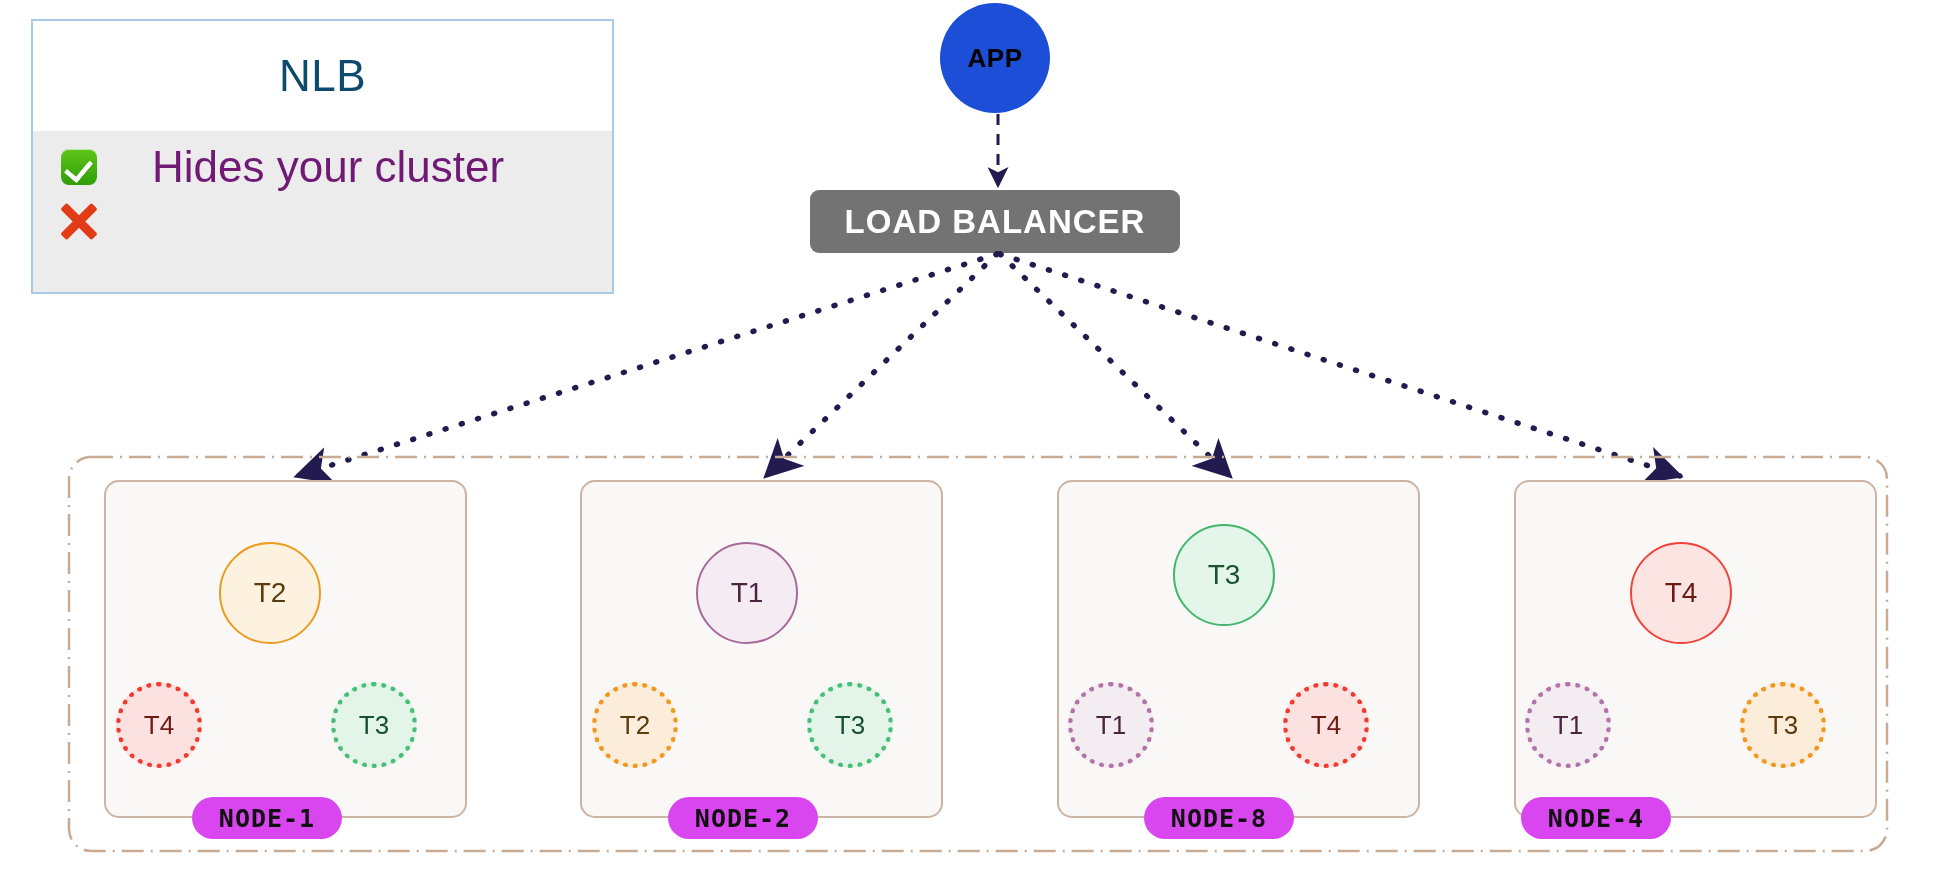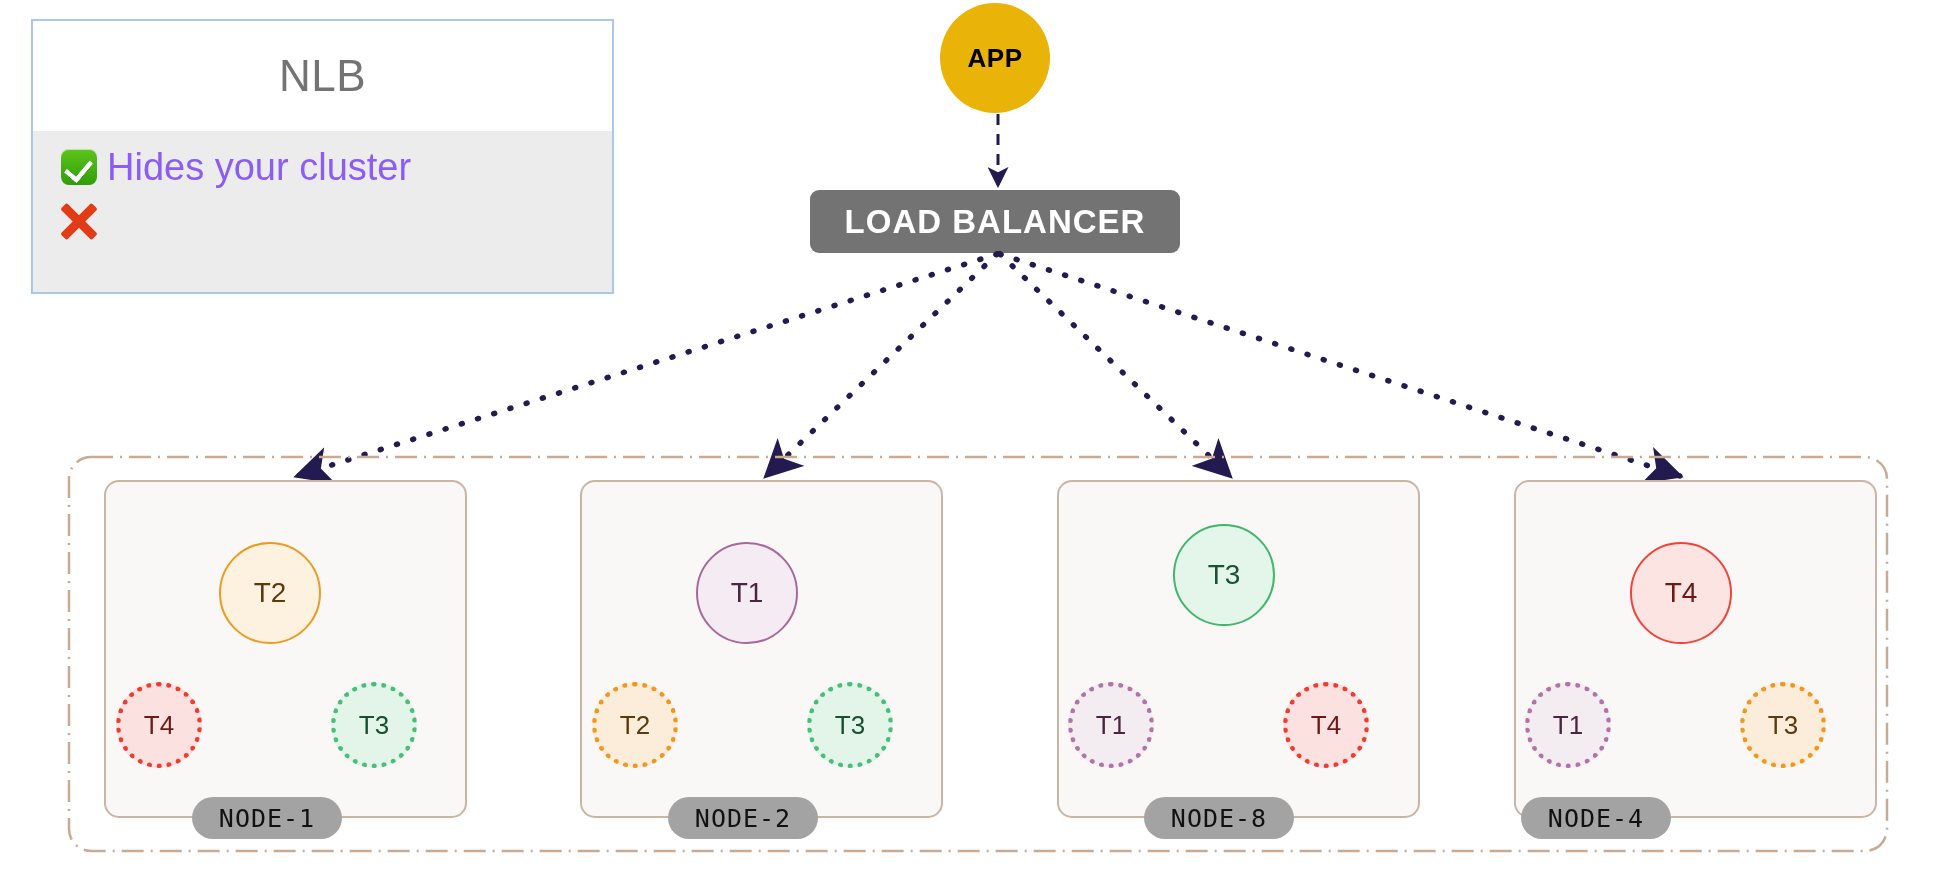--- a/index.html
+++ b/index.html
@@ -4,55 +4,55 @@
 <style>
   html,body{margin:0;padding:0;background:#ffffff;}
   body{width:1941px;height:875px;position:relative;overflow:hidden;
        font-family:"Liberation Sans","DejaVu Sans",sans-serif;}
   #stage{position:absolute;left:0;top:0;width:1941px;height:875px;}
 
   
   .nlb-box{position:absolute;left:31px;top:19px;width:583px;height:275px;
            border:2px solid #aac9e8;background:#ffffff;box-sizing:border-box;}
   .nlb-title{height:110px;display:flex;align-items:center;justify-content:center;
-             color:#737373;font-size:44px;letter-spacing:.5px;}
+             color:#0c4a6e;font-size:44px;letter-spacing:.5px;}
   .nlb-body{position:absolute;left:0;top:110px;right:0;bottom:0;background:#ececec;
             padding:8px 0 0 18px;box-sizing:border-box;}
   .nlb-row{display:flex;align-items:center;height:55px;}
   .nlb-ic{width:56px;flex:0 0 56px;display:flex;align-items:center;justify-content:center;}
-  .nlb-tx{color:#8b5cf6;font-size:38px;line-height:1;white-space:nowrap;}
+  .nlb-tx{color:#701a75;font-size:44px;line-height:1;white-space:nowrap;margin-left:45px;}
   .ok-ic{width:36px;height:36px;border-radius:8px;
          background:linear-gradient(#5ec41a,#2f9e08);
          box-shadow:inset 0 1px 0 rgba(255,255,255,.6);
          position:relative;}
   .ok-ic:after{content:"";position:absolute;left:9px;top:6px;width:12px;height:21px;
                border:5px solid #fff;border-top:0;border-left:0;
                transform:rotate(40deg);border-radius:2px;}
   .x-ic{position:relative;width:38px;height:38px;}
   .x-ic:before,.x-ic:after{content:"";position:absolute;left:50%;top:50%;
         width:44px;height:9px;background:#e13c16;border-radius:2px;margin:-4.5px 0 0 -22px;}
   .x-ic:before{transform:rotate(45deg);}
   .x-ic:after{transform:rotate(-45deg);}
 
   
   .app-circle{position:absolute;left:940px;top:3px;width:110px;height:110px;
-              border-radius:50%;background:#eab308;display:flex;align-items:center;
+              border-radius:50%;background:#1d4ed8;display:flex;align-items:center;
               justify-content:center;color:#000;font-size:26px;font-weight:bold;
               letter-spacing:.5px;}
 
   
   .lb-box{position:absolute;left:810px;top:190px;width:370px;height:63px;border-radius:9px;
           background:#737373;display:flex;align-items:center;justify-content:center;
           color:#ffffff;font-size:33px;font-weight:bold;letter-spacing:1px;}
   .node-card{position:absolute;top:480px;width:363px;height:338px;border-radius:15px;
              background:#faf8f6;border:2.5px solid #cbb4a4;box-sizing:border-box;}
-  .node-label{position:absolute;height:42px;border-radius:21px;background:#a3a3a3;
+  .node-label{position:absolute;height:42px;border-radius:21px;background:#d946ef;
               display:flex;align-items:center;justify-content:center;
               font-family:"DejaVu Sans Mono","Liberation Mono",monospace;
-              font-size:25px;font-weight:normal;color:#111;letter-spacing:1px;}
+              font-size:25px;font-weight:bold;color:#111;letter-spacing:1px;}
 
   
   .pod{position:absolute;border-radius:50%;display:flex;align-items:center;
        justify-content:center;font-size:28px;box-sizing:border-box;}
   .pod.solid{width:102px;height:102px;border-width:2.5px;border-style:solid;}
   .pod.dotted{width:86px;height:86px;border-width:5px;border-style:dotted;font-size:26px;}
 
   svg.edges{position:absolute;left:0;top:0;width:1941px;height:875px;
             pointer-events:none;overflow:visible;}
 </style>

